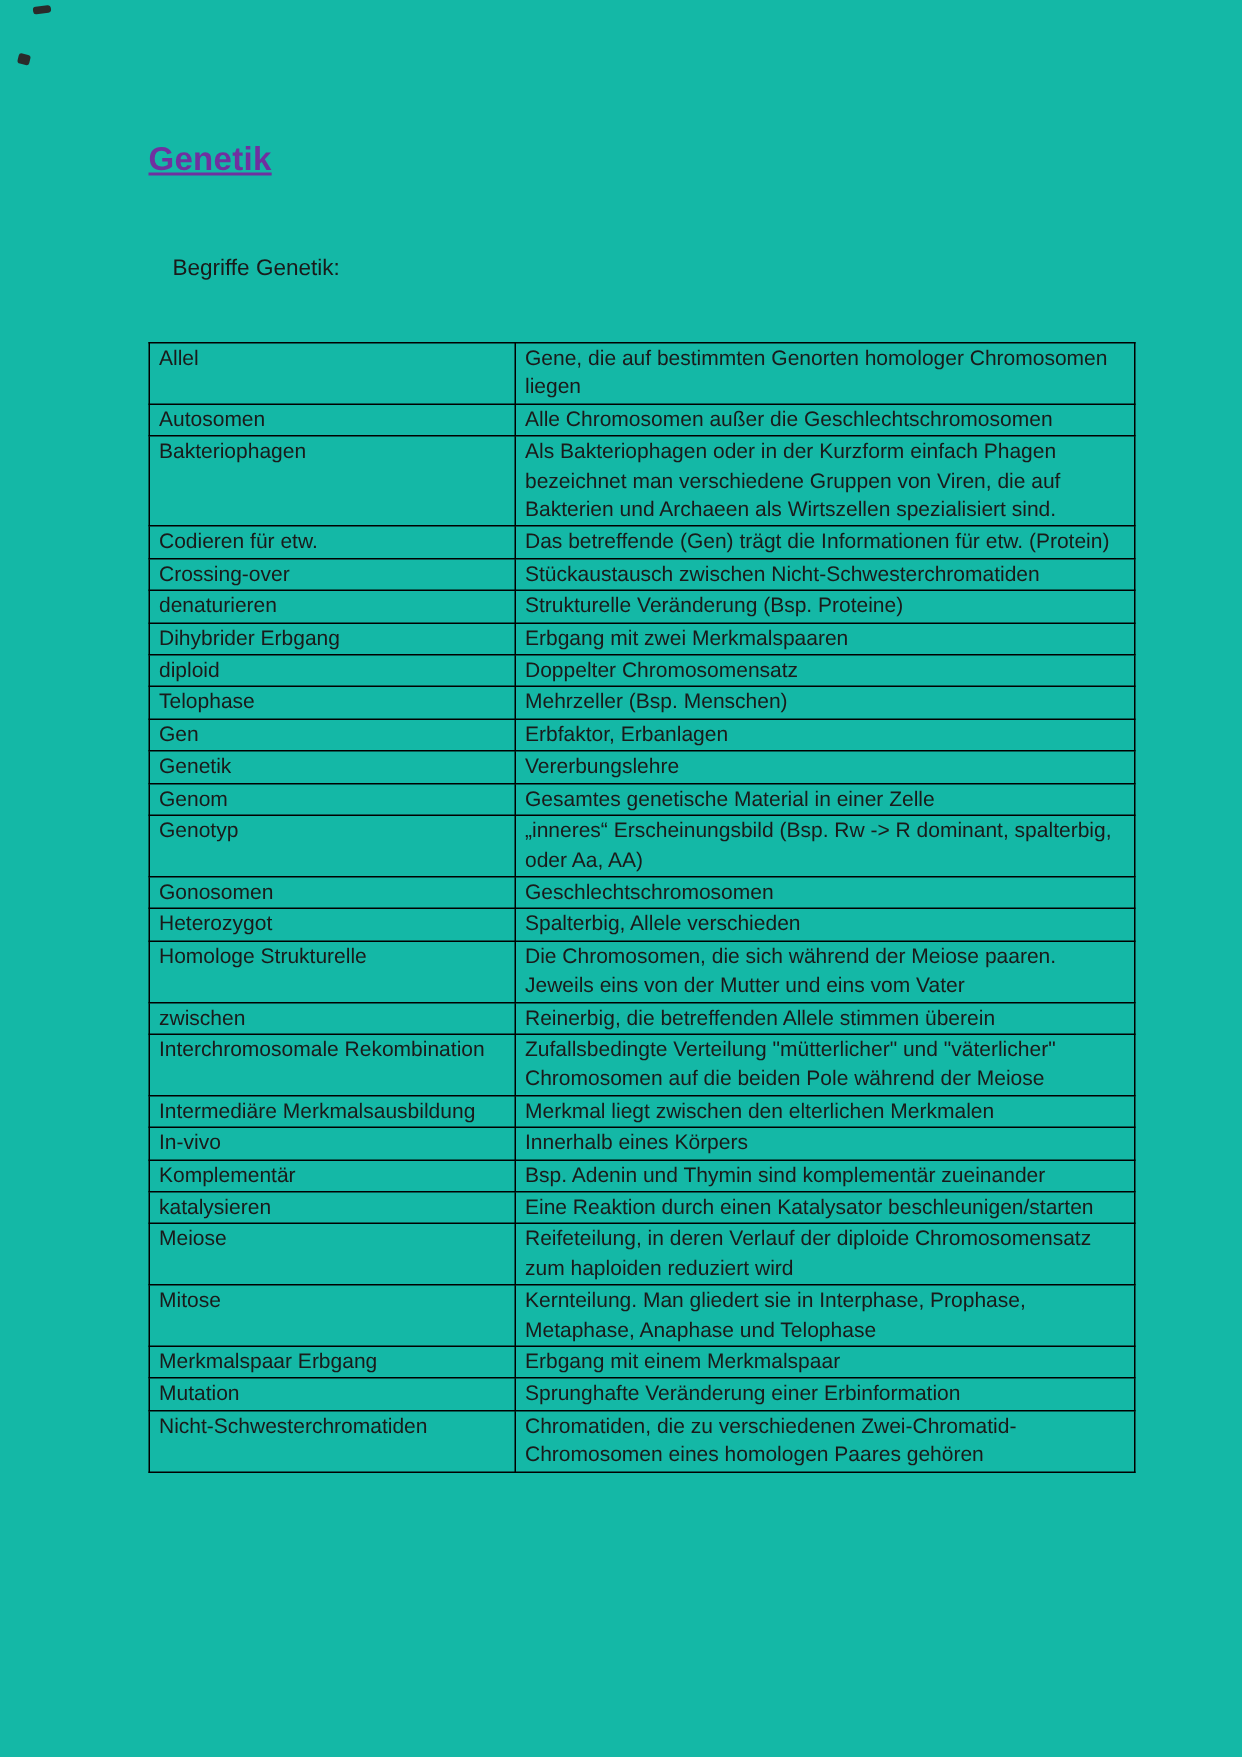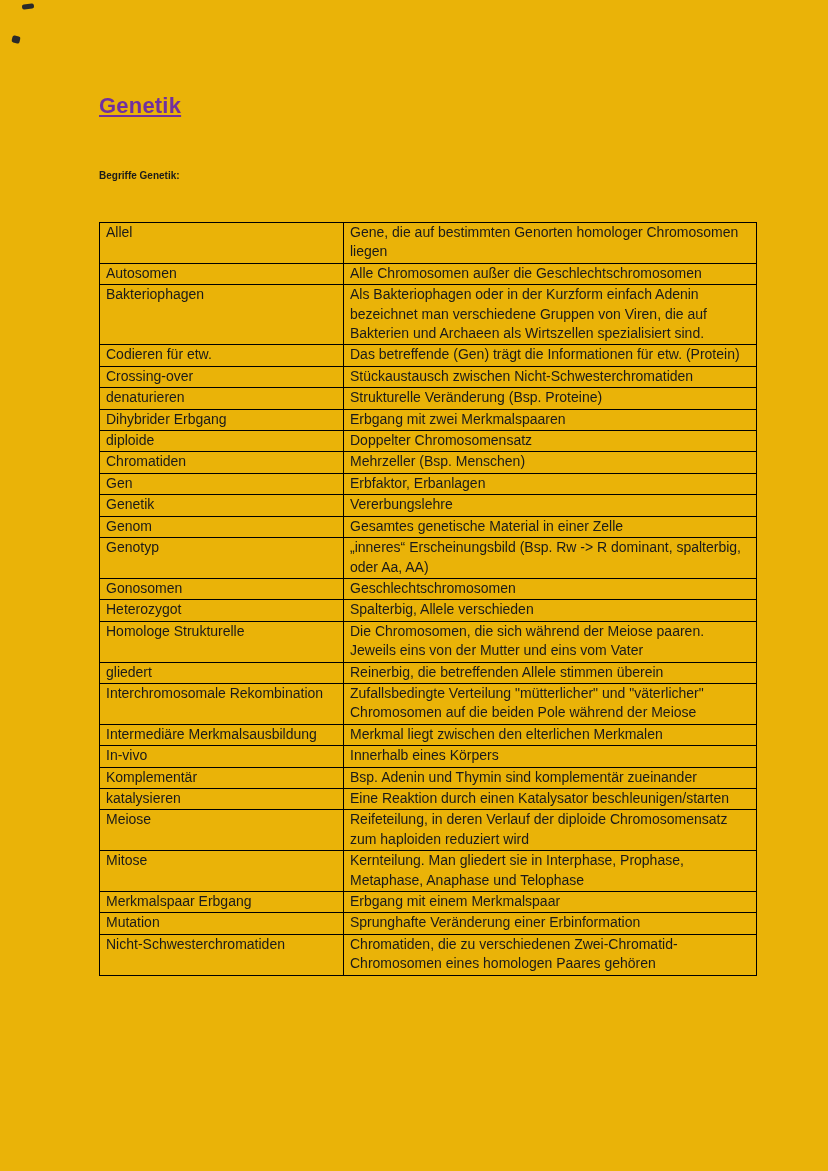--- a/index.html
+++ b/index.html
@@ -9,43 +9,43 @@
   }
   body {
     font-family: "Liberation Sans", sans-serif;
     color: #000000;
   }
   .page {
     position: relative;
     width: 828px;
     height: 1171px;
     box-sizing: border-box;
-    background: #eab308;
+    background: #14b8a6;
     overflow: hidden;
   }
   .content {
     position: absolute;
     left: 99px;
     top: 0;
     width: 632px;
   }
   .title {
     margin: 0;
     padding-top: 93px;
     font-size: 22px;
     font-weight: bold;
     text-decoration: underline;
     color: #7030A0;
     letter-spacing: 0.2px;
   }
   .subtitle {
-    margin: 0;
+    margin: 16px;
     margin-top: 51px;
-    font-size: 10px;
-    font-weight: bold;
+    font-size: 15px;
+    font-weight: normal;
     color: #1a1a1a;
   }
   table.glossary {
     margin-top: 41px;
     border-collapse: collapse;
     width: 631px;
     table-layout: fixed;
   }
   table.glossary td {
     border: 1px solid #000000;
@@ -104,21 +104,21 @@
       <td class="definition">Gene, die auf bestimmten Genorten homologer Chromosomen liegen</td>
     </tr>
 
     <tr>
       <td class="term">Autosomen</td>
       <td class="definition">Alle Chromosomen außer die Geschlechtschromosomen</td>
     </tr>
 
     <tr>
       <td class="term">Bakteriophagen</td>
-      <td class="definition">Als Bakteriophagen oder in der Kurzform einfach Adenin bezeichnet man verschiedene Gruppen von Viren, die auf Bakterien und Archaeen als Wirtszellen spezialisiert sind.</td>
+      <td class="definition">Als Bakteriophagen oder in der Kurzform einfach Phagen bezeichnet man verschiedene Gruppen von Viren, die auf Bakterien und Archaeen als Wirtszellen spezialisiert sind.</td>
     </tr>
 
     <tr>
       <td class="term">Codieren für etw.</td>
       <td class="definition">Das betreffende (Gen) trägt die Informationen für etw. (Protein)</td>
     </tr>
 
     <tr>
       <td class="term">Crossing-over</td>
       <td class="definition">Stückaustausch zwischen Nicht-Schwesterchromatiden</td>
@@ -128,27 +128,27 @@
       <td class="term">denaturieren</td>
       <td class="definition">Strukturelle Veränderung (Bsp. Proteine)</td>
     </tr>
 
     <tr>
       <td class="term">Dihybrider Erbgang</td>
       <td class="definition">Erbgang mit zwei Merkmalspaaren</td>
     </tr>
 
     <tr>
-      <td class="term">diploide</td>
+      <td class="term">diploid</td>
       <td class="definition">Doppelter Chromosomensatz</td>
     </tr>
 
 
     <tr>
-      <td class="term">Chromatiden</td>
+      <td class="term">Telophase</td>
       <td class="definition">Mehrzeller (Bsp. Menschen)</td>
     </tr>
 
     <tr>
       <td class="term">Gen</td>
       <td class="definition">Erbfaktor, Erbanlagen</td>
     </tr>
 
     <tr>
       <td class="term">Genetik</td>
@@ -175,21 +175,21 @@
       <td class="term">Heterozygot</td>
       <td class="definition">Spalterbig, Allele verschieden</td>
     </tr>
 
     <tr>
       <td class="term">Homologe Strukturelle</td>
       <td class="definition">Die Chromosomen, die sich während der Meiose paaren. Jeweils eins von der Mutter und eins vom Vater</td>
     </tr>
 
     <tr>
-      <td class="term">gliedert</td>
+      <td class="term">zwischen</td>
       <td class="definition">Reinerbig, die betreffenden Allele stimmen überein</td>
     </tr>
 
     <tr>
       <td class="term">Interchromosomale Rekombination</td>
       <td class="definition">Zufallsbedingte Verteilung "mütterlicher" und "väterlicher" Chromosomen auf die beiden Pole während der Meiose</td>
     </tr>
 
     <tr>
       <td class="term">Intermediäre Merkmalsausbildung</td>

